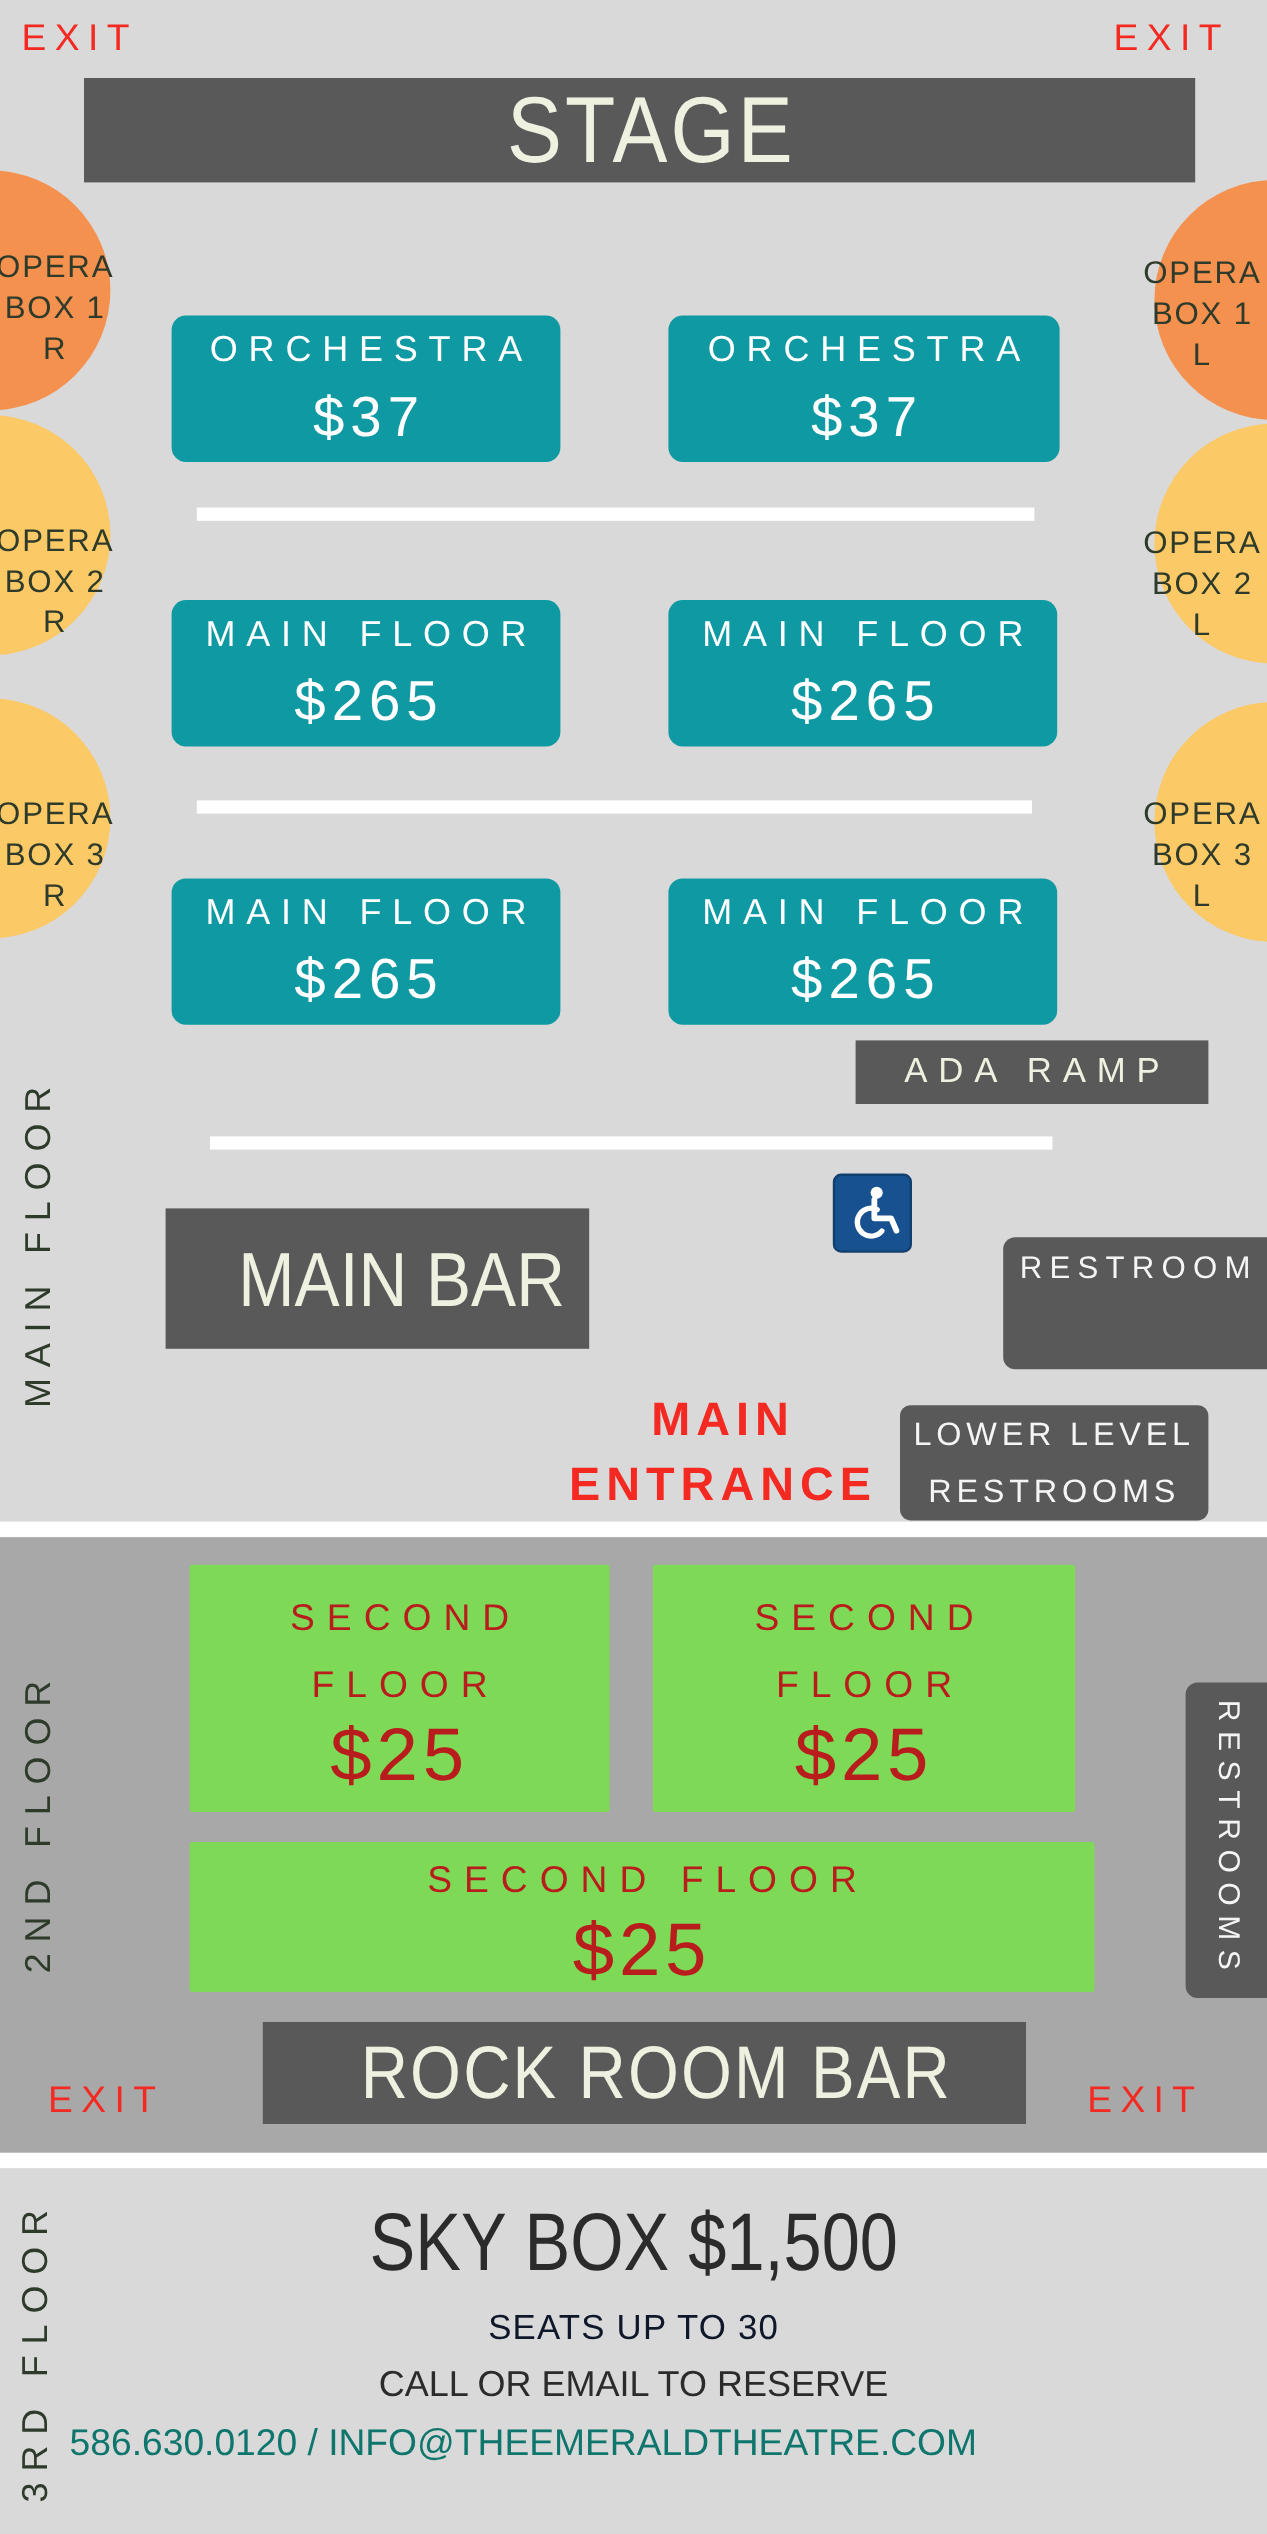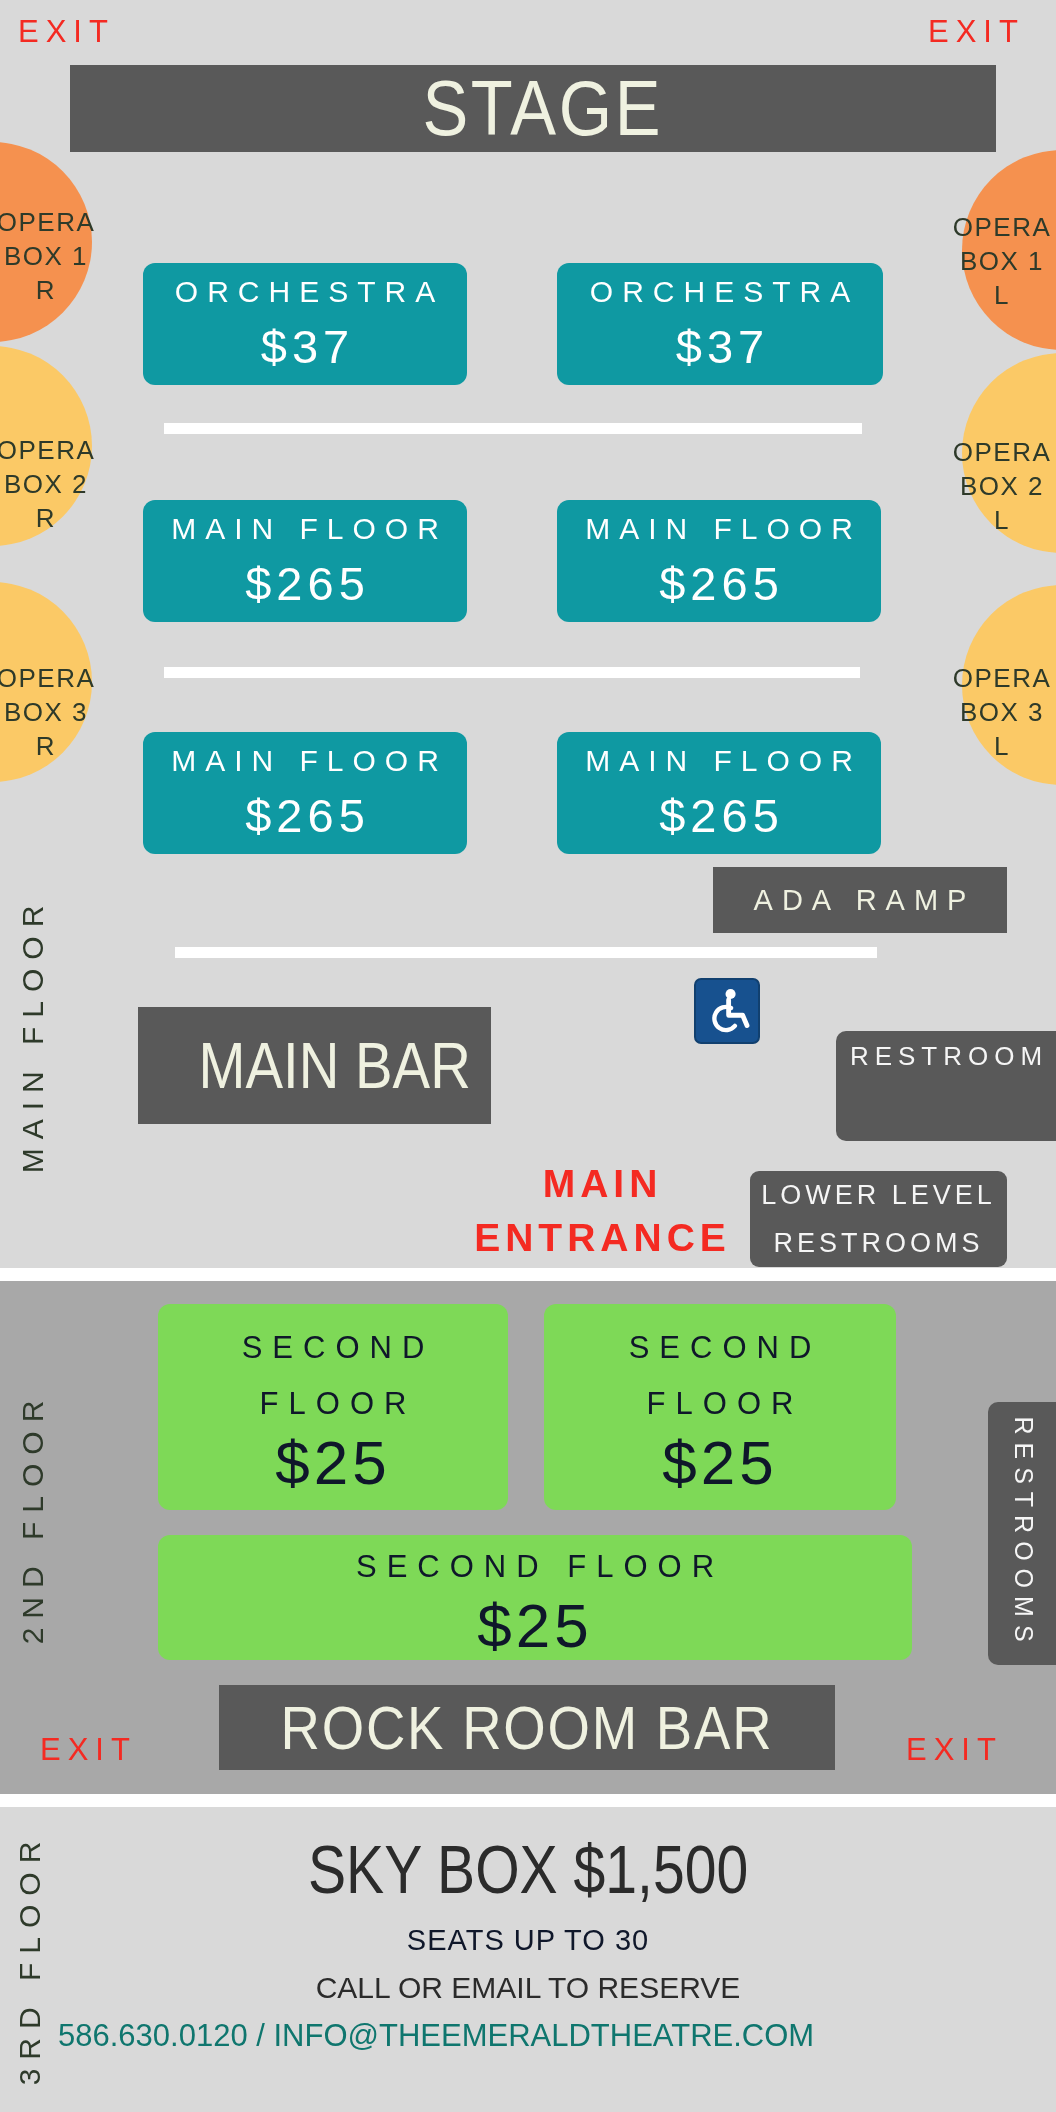--- a/index.html
+++ b/index.html
@@ -34,23 +34,23 @@
   .exit{
     position:absolute;color:var(--red,#f42a22);font-size:31px;font-weight:500;
     letter-spacing:7px;white-space:nowrap;
   }
   .vlabel{
     position:absolute;white-space:nowrap;color:var(--dark-text,#273420);
     font-size:30px;font-weight:500;letter-spacing:9px;
     transform:translate(-50%,-50%) rotate(-90deg);
   }
   .greenbox{
-    position:absolute;background:var(--green,#7ed957);color:#0f172a;
+    position:absolute;background:var(--green,#7ed957);color:#b91c1c;
     display:flex;flex-direction:column;align-items:center;justify-content:center;
-    text-align:center;border-radius:12px;
+    text-align:center;border-radius:2px;
   }
   .greenbox .lbl{font-size:31px;letter-spacing:10px;text-indent:10px;line-height:56px;}
   .greenbox .price{font-size:62px;letter-spacing:4px;font-weight:500;line-height:62px;}
   .wc-icon{
     position:absolute;background:var(--blue,#17518f);border-radius:7px;
     display:flex;align-items:center;justify-content:center;
   }
   .wc-icon svg{width:78%;height:82%;}
   .red2{color:var(--red,#f42a22);}
 </style>
@@ -144,21 +144,21 @@
 
   <div class="seatbox" style="left:143px;top:732px;width:324px;height:122px;">
     <div class="lbl">MAIN FLOOR</div>
     <div class="price">$265</div>
   </div>
   <div class="seatbox" style="left:557px;top:732px;width:324px;height:122px;">
     <div class="lbl">MAIN FLOOR</div>
     <div class="price">$265</div>
   </div>
 
-  <div class="darkbox" style="left:713px;top:867px;width:294px;height:66px;display:flex;align-items:center;justify-content:center;">
+  <div class="darkbox" style="left:713px;top:867px;width:294px;height:53px;display:flex;align-items:center;justify-content:center;">
     <span class="cream" style="font-size:29px;letter-spacing:9px;text-indent:9px;">ADA RAMP</span>
   </div>
 
   <div class="wline" style="left:175px;top:947px;width:702px;"></div>
 
   <div class="darkbox" style="left:138px;top:1007px;width:313px;height:117px;display:flex;align-items:center;justify-content:center;padding-left:40px;">
     <span class="cream display" style="font-size:64px;">
       <span class="condensed">MAIN BAR</span></span>
   </div>
 
@@ -198,21 +198,21 @@
     <div class="price">$25</div>
   </div>
   <div class="greenbox" style="left:158px;top:1535px;width:754px;height:125px;">
     <div class="lbl">SECOND FLOOR</div>
     <div class="price">$25</div>
   </div>
 
   <div class="darkbox" style="left:988px;top:1402px;width:68px;height:263px;border-radius:10px 0 0 10px;"></div>
   <div class="abs" style="left:1023px;top:1533px;transform:translate(-50%,-50%) rotate(90deg);white-space:nowrap;color:#f5f5f5;font-size:25px;letter-spacing:8px;">RESTROOMS</div>
 
-  <div class="darkbox" style="left:219px;top:1685px;width:616px;height:85px;display:flex;align-items:center;justify-content:center;">
+  <div class="darkbox" style="left:219px;top:1685px;width:616px;height:85px;display:flex;align-items:center;justify-content:center;padding-left:20px;">
     <span class="cream display" style="font-size:62px;letter-spacing:2px;">
       <span class="condensed">ROCK ROOM BAR</span></span>
   </div>
 
   <div class="exit" style="left:40px;top:1732px;">EXIT</div>
   <div class="exit" style="left:906px;top:1732px;">EXIT</div>
 
   <div class="abs" style="left:78px;top:1830px;width:900px;text-align:center;color:#2b2b2b;font-size:68px;">
     <span class="condensed" style="transform:scaleX(0.84);">SKY BOX $1,500</span>
   </div>

